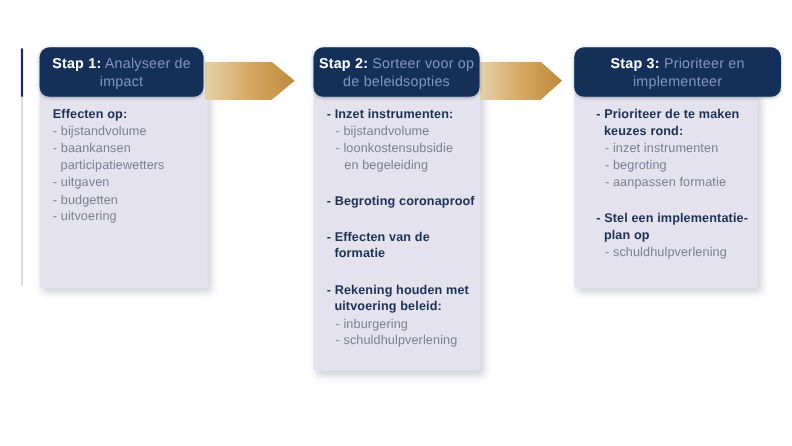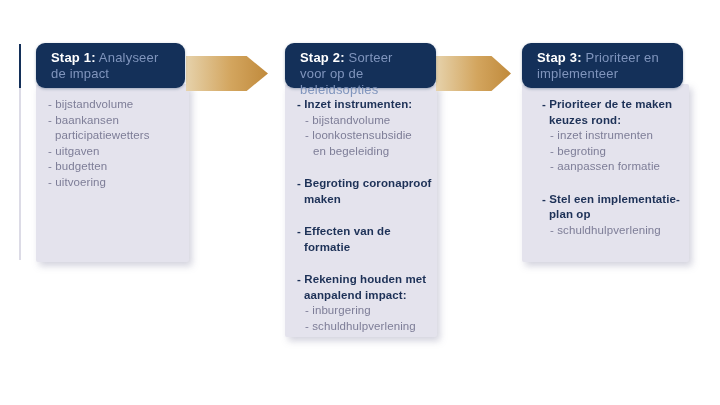--- a/index.html
+++ b/index.html
@@ -3,23 +3,24 @@
 <meta charset="utf-8">
 <style>
   html,body{margin:0;padding:0;}
   .canvas{
     position:relative;width:720px;height:405px;background:#ffffff;
     font-family:"Liberation Sans",sans-serif;overflow:hidden;
   }
   
   .step-header{
     position:absolute;background:#143059;border-radius:9px;
-    padding:7px 15px;box-sizing:border-box;z-index:3;
+    padding:7px 0;box-sizing:border-box;z-index:3;
     font-size:13px;line-height:16px;letter-spacing:.2px;
     box-shadow:0 1px 3px rgba(20,48,89,.35);
+    text-align:center;
   }
   .hb{font-weight:bold;color:#ffffff;}
   .hr{color:#8095bd;}
   
   .step-body{
     position:absolute;background:#e4e3ed;z-index:1;border-radius:2px;
     padding:13px 10px 0 12px;box-sizing:border-box;
     font-size:11.5px;line-height:15.5px;
     box-shadow:3px 4px 7px rgba(130,130,160,.35);
   }
@@ -36,21 +37,21 @@
     background:linear-gradient(90deg,#e6d2ab 0%,#d3a55e 55%,#c08a3c 100%);
     clip-path:polygon(0 0,74% 0,100% 50%,74% 100%,0 100%);
   }
   #arrow1{left:186px;width:82px;}
   #arrow2{left:436px;width:75px;}
   
   #h1{left:36px;top:43px;width:149px;height:45px;}
   #b1{left:36px;top:84px;width:153px;height:178px;}
   #h2{left:285px;top:43px;width:151px;height:45px;}
   #b2{left:285px;top:84px;width:152px;height:253px;}
-  #h3{left:522px;top:43px;width:161px;height:45px;}
+  #h3{left:522px;top:43px;width:188px;height:45px;}
   #b3{left:522px;top:84px;width:167px;height:178px;padding-left:20px;}
   
   #edge-dark{position:absolute;left:19px;top:44px;width:2px;height:44px;background:#143059;z-index:1;}
   #edge-light{position:absolute;left:19px;top:88px;width:2px;height:172px;background:#dcdbe6;z-index:1;}
 </style>
 </head>
 <body>
 
 <div class="canvas">
 
@@ -58,46 +59,46 @@
   <div id="edge-light"></div>
 
   <div id="arrow1" class="arrow"></div>
   <div id="arrow2" class="arrow"></div>
 
   <div id="h1" class="step-header">
     <span class="hb">Stap 1:</span>
     <span class="hr">Analyseer de impact</span>
   </div>
   <div id="b1" class="step-body">
+    <div class="ln b">Effecten op:</div>
     <div class="ln m">- bijstandvolume</div>
     <div class="ln m">- baankansen</div>
     <div class="ln m cont">participatiewetters</div>
     <div class="ln m">- uitgaven</div>
     <div class="ln m">- budgetten</div>
     <div class="ln m">- uitvoering</div>
   </div>
 
   <div id="h2" class="step-header">
     <span class="hb">Stap 2:</span>
     <span class="hr">Sorteer voor op de beleidsopties</span>
   </div>
   <div id="b2" class="step-body">
     <div class="ln b">- Inzet instrumenten:</div>
     <div class="ln m ind1">- bijstandvolume</div>
     <div class="ln m ind1">- loonkostensubsidie</div>
     <div class="ln m ind1cont">en begeleiding</div>
     <div class="gap"></div>
     <div class="ln b">- Begroting coronaproof</div>
-    <div class="ln b cont">maken</div>
     <div class="gap"></div>
     <div class="ln b">- Effecten van de</div>
     <div class="ln b cont">formatie</div>
     <div class="gap"></div>
     <div class="ln b">- Rekening houden met</div>
-    <div class="ln b cont">aanpalend impact:</div>
+    <div class="ln b cont">uitvoering beleid:</div>
     <div class="ln m ind1">- inburgering</div>
     <div class="ln m ind1">- schuldhulpverlening</div>
   </div>
 
   <div id="h3" class="step-header">
     <span class="hb">Stap 3:</span>
     <span class="hr">Prioriteer en implementeer</span>
   </div>
   <div id="b3" class="step-body">
     <div class="ln b">- Prioriteer de te maken</div>

